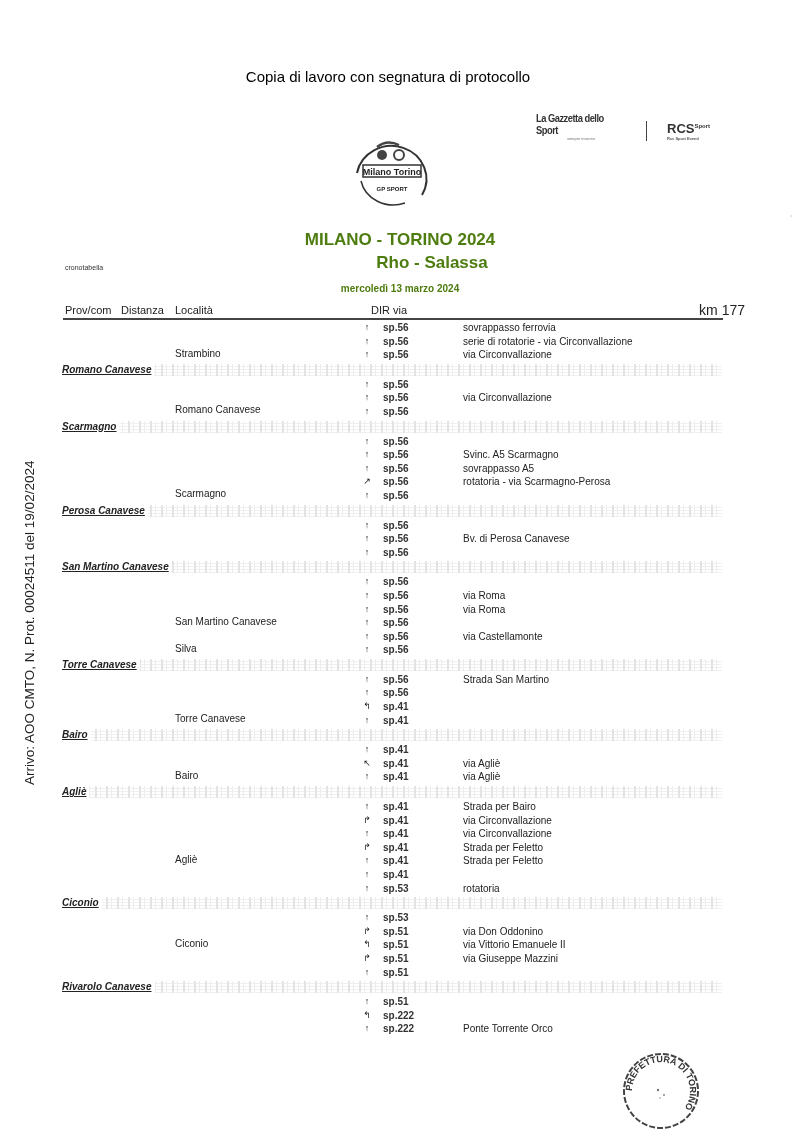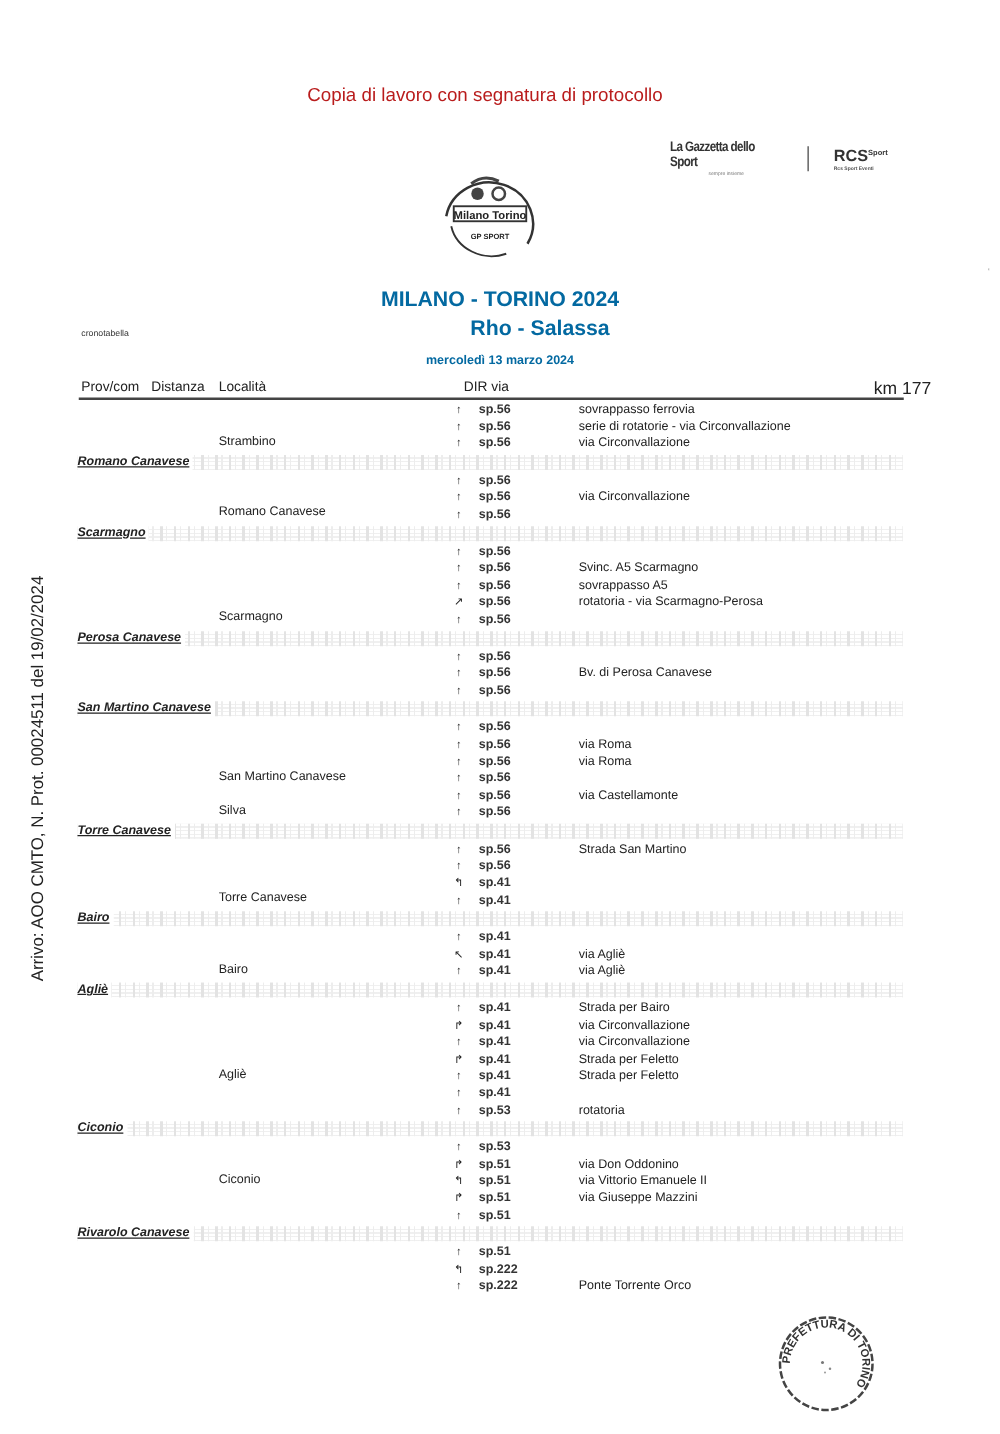--- a/index.html
+++ b/index.html
@@ -1,30 +1,30 @@
 <!DOCTYPE html>
 <html><head>
 <meta charset="utf-8">
 <style>
   html, body { margin: 0; padding: 0; background: #ffffff; }
   body { width: 800px; height: 1147px; position: relative; overflow: hidden;
          font-family: "Liberation Sans", sans-serif; color: #1a1a1a; }
   .page-header { position: absolute; top: 68px; left: 0; width: 776px; text-align: center;
-                 font-size: 15px; color: #b91c1c; }
-  .sponsors { position: absolute; top: 112px; left: 536px; display: flex; align-items: center; gap: 20px; }
+                 font-size: 15px; color: #000000; }
+  .sponsors { position: absolute; top: 112px; left: 536px; display: flex; align-items: flex-end; gap: 20px; }
   .gazzetta { font-family: "Liberation Sans Narrow", "Liberation Sans", sans-serif; font-size: 11px;
               font-weight: bold; letter-spacing: -0.6px; color: #333; transform: scaleX(0.85); transform-origin: left;
               width: 90px; }
   .gazzetta-sub { font-size: 4px; color: #777; text-align: center; }
   .sponsor-sep { width: 1px; height: 20px; background: #444; }
   .rcs { font-weight: bold; font-size: 13px; color: #333; position: relative; }
   .rcs sup { font-size: 6px; }
   .rcs-sub { font-size: 4px; color: #555; display: block; }
   .logo { position: absolute; top: 133px; left: 347px; width: 90px; height: 74px; }
-  .title-block { position: absolute; left: 0; width: 800px; text-align: center; font-weight: bold; color: #0369a1; }
+  .title-block { position: absolute; left: 0; width: 800px; text-align: center; font-weight: bold; color: #4d7c0f; }
   .title1 { top: 230px; font-size: 17px; }
   .title2 { top: 253px; font-size: 17px; margin-left: 32px; }
   .title3 { top: 283px; font-size: 10px; }
   .crono { position: absolute; top: 264px; left: 65px; font-size: 7px; color: #333; }
   .col-header { position: absolute; top: 304px; left: 65px; width: 657px; height: 14px; font-size: 11px; color: #222; padding-left: 23px; }
   .col-header span { position: absolute; top: 0; }
   .col-header .km { right: 0; font-weight: normal; font-size: 14px; top: -2px; }
   .header-rule { position: absolute; top: 318px; left: 63px; width: 660px; height: 2px; background: #444; }
   .rows { position: absolute; top: 321px; left: 0; width: 800px; }
   .row { position: relative; height: 13.6px; font-size: 10px; line-height: 13.6px; color: #222; }

